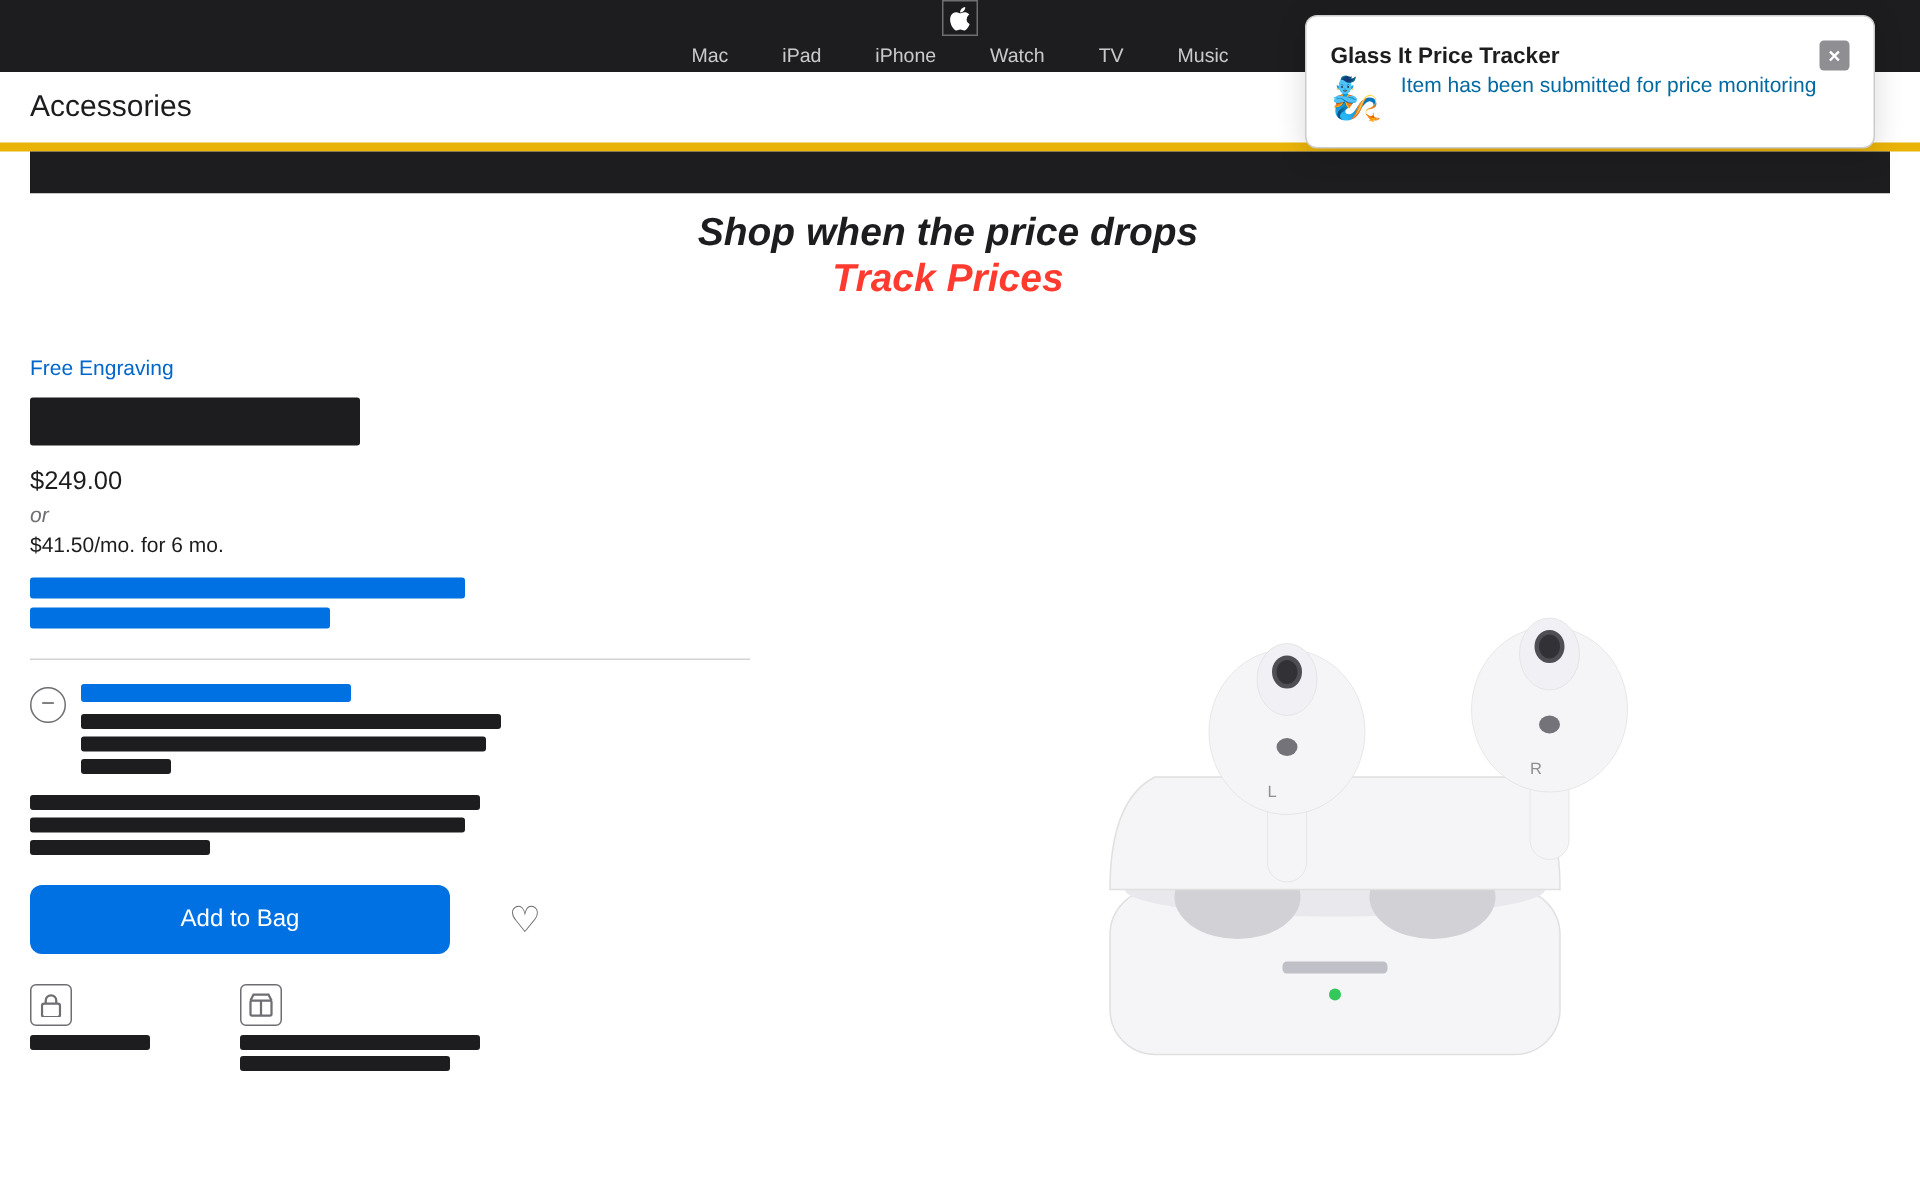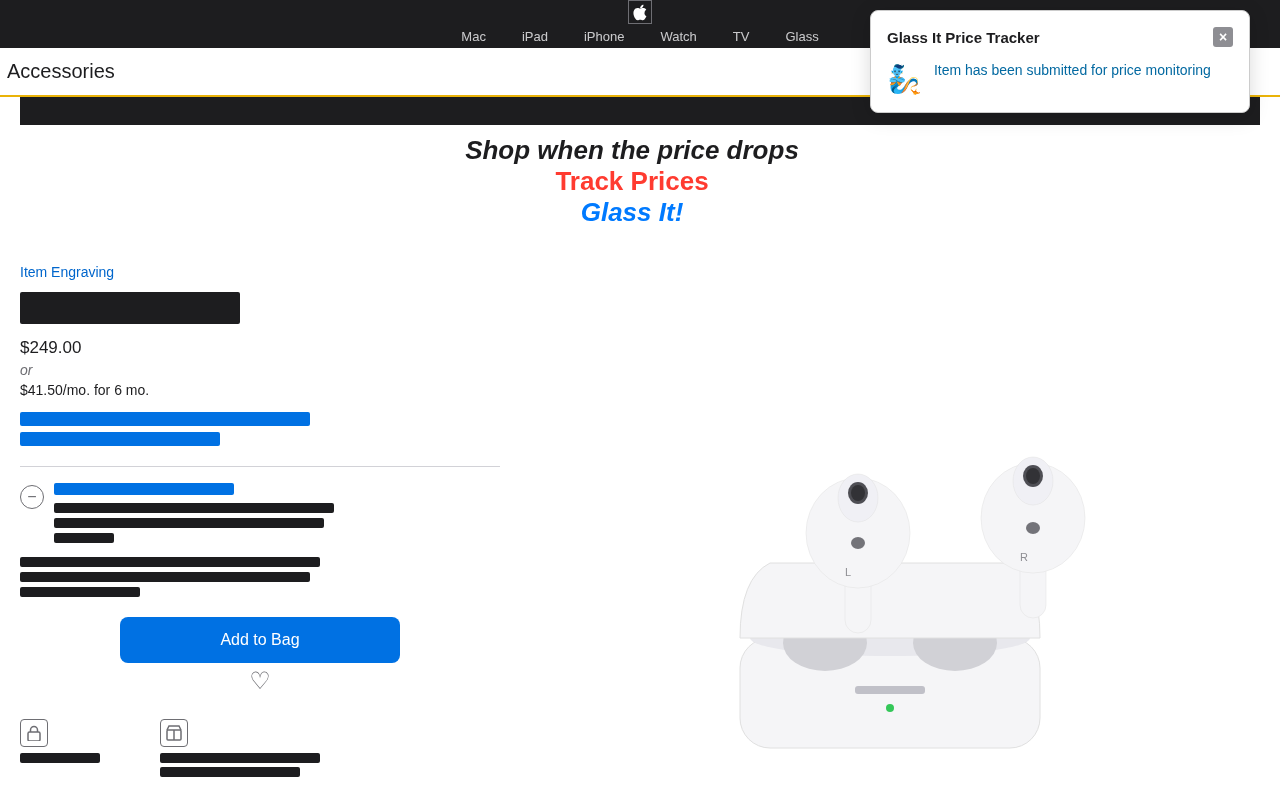--- a/index.html
+++ b/index.html
@@ -32,22 +32,22 @@
       color: #f5f5f7;
       font-size: 13px;
       padding: 0 18px;
       cursor: pointer;
       opacity: 0.8;
     }
 
     
     .accessories-bar {
       background: #fff;
-      padding: 12px 7px;
-      border-bottom: 2px solid #eab308;
+      padding: 12px 20px;
+      border-bottom: 6px solid #eab308;
       font-size: 20px;
       font-weight: 400;
       color: #1d1d1f;
     }
 
     
     .category-banner {
       background: #1d1d1f;
       height: 28px;
       margin: 0 20px;
@@ -63,21 +63,20 @@
       border: 1px solid #ccc;
       border-radius: 8px;
       box-shadow: 0 4px 20px rgba(0,0,0,0.15);
       z-index: 100;
       padding: 16px;
     }
     .glass-it-header {
       display: flex;
       justify-content: space-between;
       align-items: center;
-      margin-bottom: 14px;
     }
     .glass-it-title {
       font-size: 15px;
       font-weight: 600;
       color: #1d1d1f;
     }
     .glass-it-close {
       width: 20px;
       height: 20px;
       background: #8e8e93;
@@ -122,20 +121,21 @@
     .promo-main-text {
       font-size: 26px;
       font-weight: 900;
       color: #1d1d1f;
       font-style: italic;
     }
     .promo-track {
       font-size: 26px;
       font-weight: 900;
       color: #ff3b30;
+      font-style: italic;
     }
     .promo-glass {
       font-size: 26px;
       font-weight: 900;
       color: #007AFF;
       font-style: italic;
     }
 
     
     .left-panel {
@@ -265,23 +265,22 @@
       background: #1d1d1f;
       height: 10px;
       width: 120px;
       border-radius: 2px;
     }
 
     
     .actions-row {
       display: flex;
       align-items: center;
-      gap: 0;
+      gap: 32px;
       margin-bottom: 20px;
-      flex-direction: column;
     }
     .add-to-bag-btn {
       background: #0071e3;
       color: #fff;
       border: none;
       border-radius: 8px;
       padding: 14px 0;
       width: 280px;
       font-size: 16px;
       font-weight: 400;
@@ -349,21 +348,21 @@
     <svg width="14" height="17" viewBox="0 0 14 17" fill="white" xmlns="http://www.w3.org/2000/svg">
       <path d="M11.5 8.9c0-2.1 1.7-3.1 1.8-3.2-1-1.4-2.5-1.6-3-1.6-1.3-.1-2.5.7-3.1.7-.6 0-1.6-.7-2.7-.7-1.4 0-2.7.8-3.4 2.1-1.4 2.5-.4 6.1 1 8.1.7 1 1.5 2 2.5 2s1.4-.6 2.6-.6 1.6.6 2.6.6 1.8-1 2.5-2c.8-1.1 1.1-2.2 1.1-2.3-.1 0-2-.8-2-3.1zm-1.9-5.7c.6-.7 1-1.6.9-2.5-.8 0-1.9.6-2.5 1.2-.5.6-1 1.5-.9 2.4.9.1 1.9-.5 2.5-1.1z"></path>
     </svg>
   </div>
   <div class="nav-links">
     <span class="nav-link">Mac</span>
     <span class="nav-link">iPad</span>
     <span class="nav-link">iPhone</span>
     <span class="nav-link">Watch</span>
     <span class="nav-link">TV</span>
-    <span class="nav-link">Glass</span>
+    <span class="nav-link">Music</span>
   </div>
 </nav>
 
 <div class="accessories-bar">
   <span>Accessories</span>
 </div>
 
 <div class="category-banner"></div>
 
 <div class="glass-it-popup">
@@ -373,27 +372,26 @@
   </div>
   <div class="glass-it-body">
     <div class="glass-it-icon">🧞</div>
     <div class="glass-it-message">Item has been submitted for price monitoring</div>
   </div>
 </div>
 
 <div class="promo-banner">
   <div class="promo-main-text">Shop when the price drops</div>
   <div class="promo-track">Track Prices</div>
-  <div class="promo-glass">Glass It!</div>
 </div>
 
 <div class="main-content">
 
   <div class="left-panel">
-    <div class="free-engraving">Item Engraving</div>
+    <div class="free-engraving">Free Engraving</div>
     <div class="product-title-bar"></div>
 
     <div class="price-main">$249.00</div>
     <div class="price-or">or</div>
     <div class="price-monthly">$41.50/mo. for 6 mo.</div>
 
     <div class="blue-bar-1"></div>
     <div class="blue-bar-2"></div>
 
     <hr class="divider">

